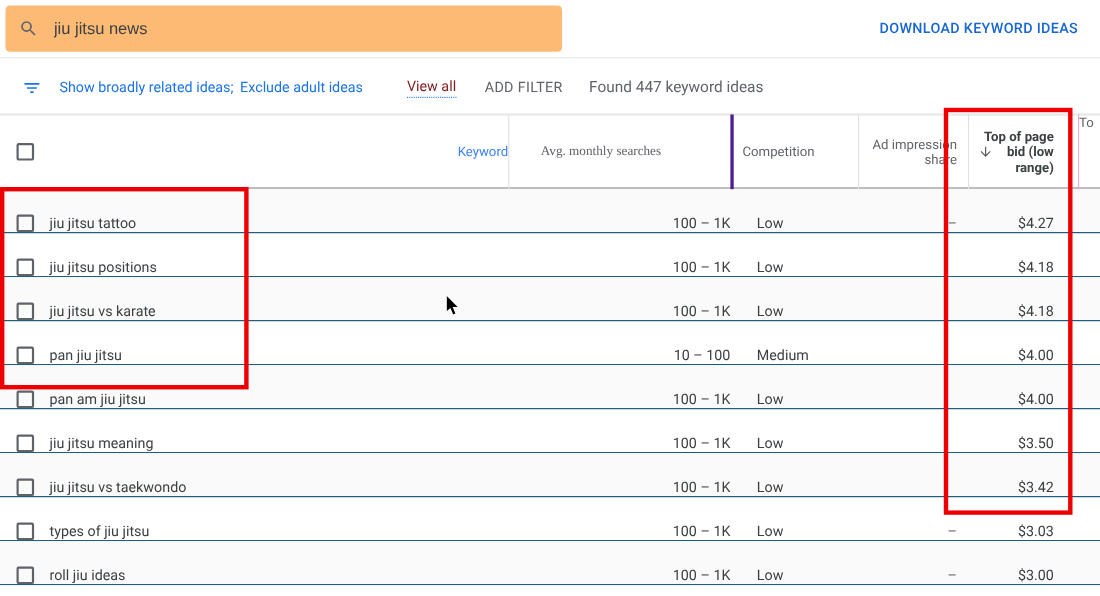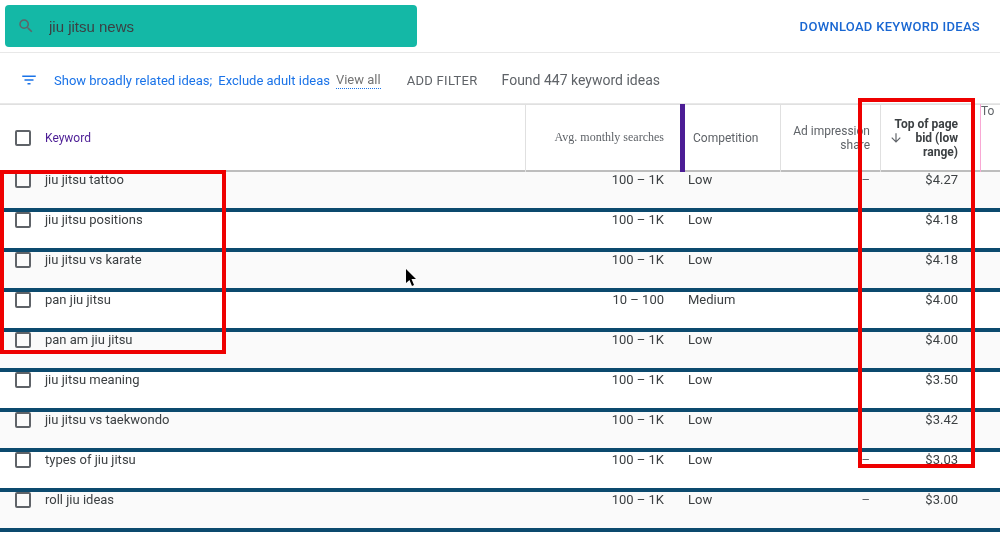--- a/index.html
+++ b/index.html
@@ -1,48 +1,48 @@
 <!DOCTYPE html>
 <html><head>
   <meta charset="utf-8">
   <style>
     * { margin: 0; padding: 0; box-sizing: border-box; }
     body { font-family: Roboto, Arial, sans-serif; font-size: 13px; color: #3c4043; background: #fff; width: 1000px; }
     
     .top-bar { display: flex; align-items: center; padding: 5px; border-bottom: 1px solid #e8e8e8; }
-    .search-box { display: flex; align-items: center; background: #14b8a6; border-radius: 4px; width: 412px; height: 42px; padding: 0 12px; }
+    .search-box { display: flex; align-items: center; background: #fdba74; border-radius: 4px; width: 506px; height: 42px; padding: 0 12px; }
     .search-box svg { width: 18px; height: 18px; fill: #5f6368; margin-right: 14px; }
     .search-box input { border: none; background: transparent; outline: none; font-size: 15px; color: #3c4043; flex: 1; }
     .download-link { margin-left: auto; margin-right: 15px; color: #1967d2; font-size: 13px; font-weight: 500; letter-spacing: 0.3px; cursor: pointer; }
     
     .filter-bar { display: flex; align-items: center; padding: 18px 20px 14px; border-bottom: 1px solid #e8e8e8; gap: 6px; font-size: 13px; }
     .filter-bar svg { width: 18px; height: 18px; fill: #1a73e8; margin-right: 10px; }
     .link-txt { color: #1a73e8; cursor: pointer; }
-    .link-dotted { color: #737373; cursor: pointer; border-bottom: 1px dotted #1a73e8; padding-bottom: 1px; }
+    .link-dotted { color: #7f1d1d; cursor: pointer; border-bottom: 1px dotted #1a73e8; padding-bottom: 1px; margin-left: 34px; }
     .add-filter { color: #5f6368; font-weight: 400; letter-spacing: 0.3px; margin-left: 20px; cursor: pointer; }
     .found-text { color: #5f6368; margin-left: 18px; font-size: 14px; text-align: center; }
     
     .table { width: 100%; }
     .thead { display: flex; border-top: 1px solid #e0e0e0; border-bottom: 2px solid #bdbdbd; align-items: center; height: 68px; }
-    .trow { display: flex; border-bottom: 4px solid #0c4a6e; align-items: flex-start; height: 40px; }
+    .trow { display: flex; border-bottom: 1px solid #0c4a6e; align-items: flex-end; height: 40px; }
     .trow:nth-child(odd) { background: #fafafa; }
     
     .col-check { width: 45px; display: flex; justify-content: center; }
     .col-keyword { flex: 1; padding-left: 0; min-width: 200px; }
     .col-searches { width: 155px; text-align: right; padding-right: 16px; }
     .col-comp { width: 100px; padding-left: 8px; }
     .col-impr { width: 100px; text-align: right; padding-right: 10px; }
     .col-bid { width: 100px; text-align: right; padding-right: 22px; }
     .col-last { width: 20px; }
     
     .th { color: #5f6368; font-size: 12px; }
-    .th.col-keyword { color: #4c1d95; }
+    .th.col-keyword { color: #3b82f6; text-align: right; }
     .th.col-searches { border-left: 1px solid #e0e0e0; height: 68px; display: flex; align-items: center; justify-content: flex-end; font-family: Liberation Serif, serif; }
-    .th.col-comp { border-left: 5px solid #4c1d95; height: 68px; display: flex; align-items: center; }
-    .th.col-impr { border-left: 1px solid #e0e0e0; height: 68px; display: flex; align-items: center; justify-content: flex-end; text-align: right; }
+    .th.col-comp { border-left: 3px solid #4c1d95; height: 68px; display: flex; align-items: center; margin-left: 47px; }
+    .th.col-impr { border-left: 1px solid #e0e0e0; height: 68px; display: flex; align-items: center; justify-content: flex-end; text-align: right; margin-left: 16px; }
     .th.col-bid { border-left: 1px solid #e0e0e0; height: 68px; display: flex; align-items: center; justify-content: flex-end; text-align: right; font-weight: 700; color: #3c4043; position: relative; }
     .th.col-last { border-left: 1px solid #f9a8d4; height: 68px; }
     .sort-arrow { position: absolute; left: 8px; }
     
     .checkbox { width: 16px; height: 16px; border: 2px solid #5f6368; border-radius: 2px; cursor: pointer; }
     
     .td { color: #3c4043; font-size: 13px; }
     .td.col-impr { color: #5f6368; }
     
     .highlight-box { position: absolute; border: 4px solid #ee0000; pointer-events: none; z-index: 10; }

